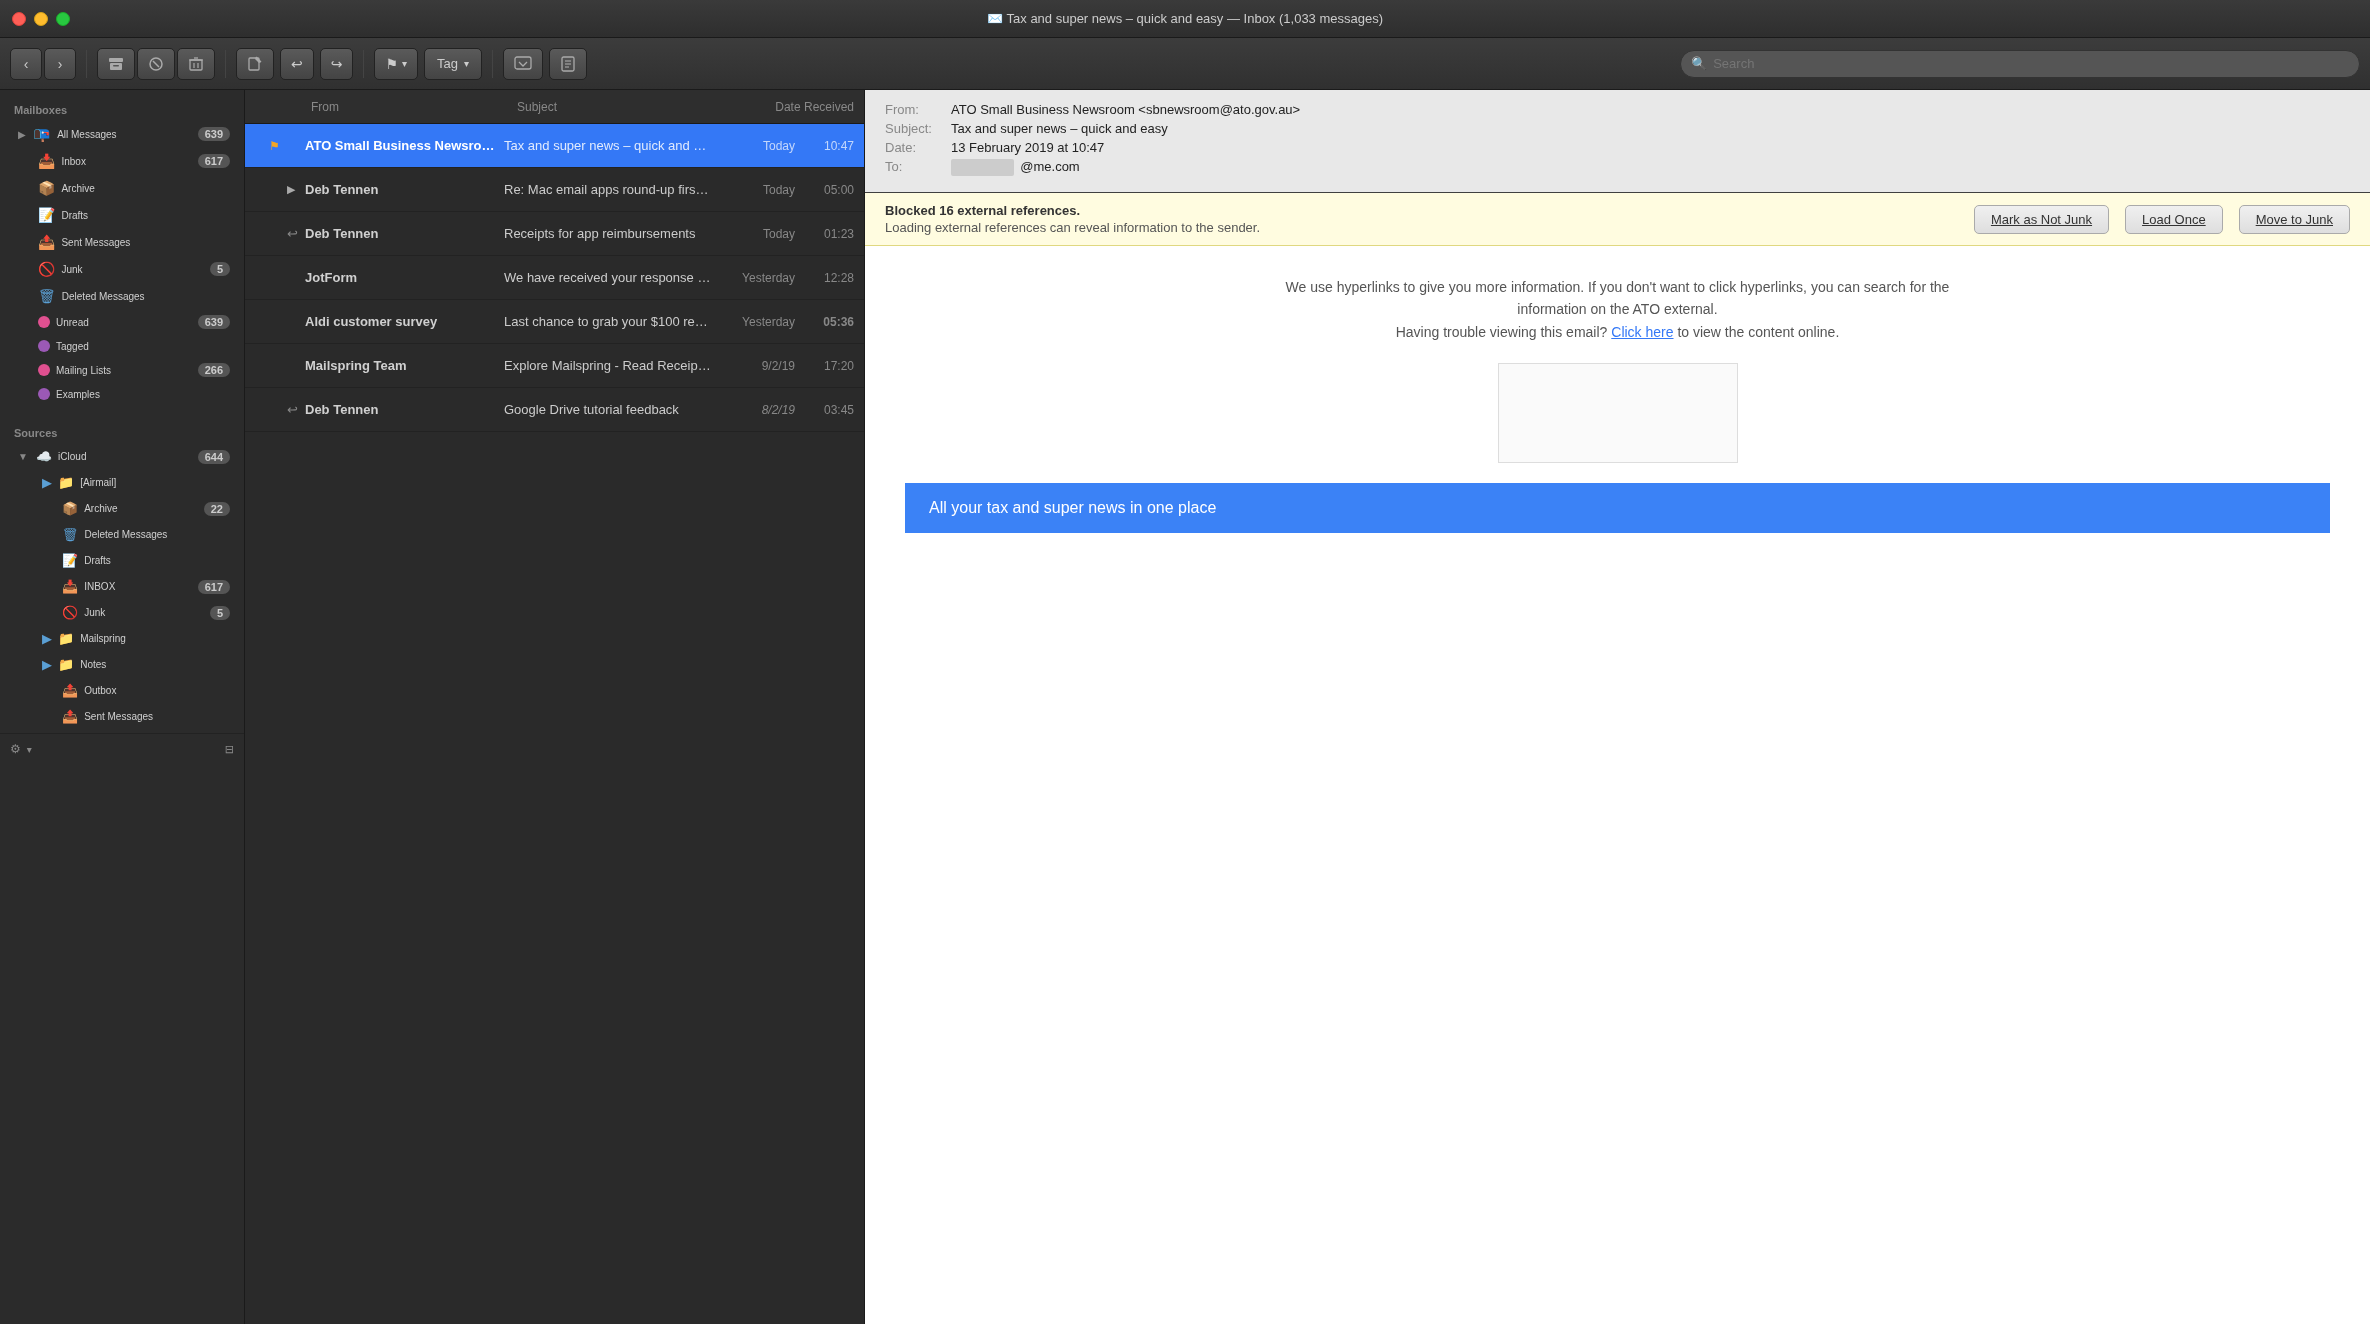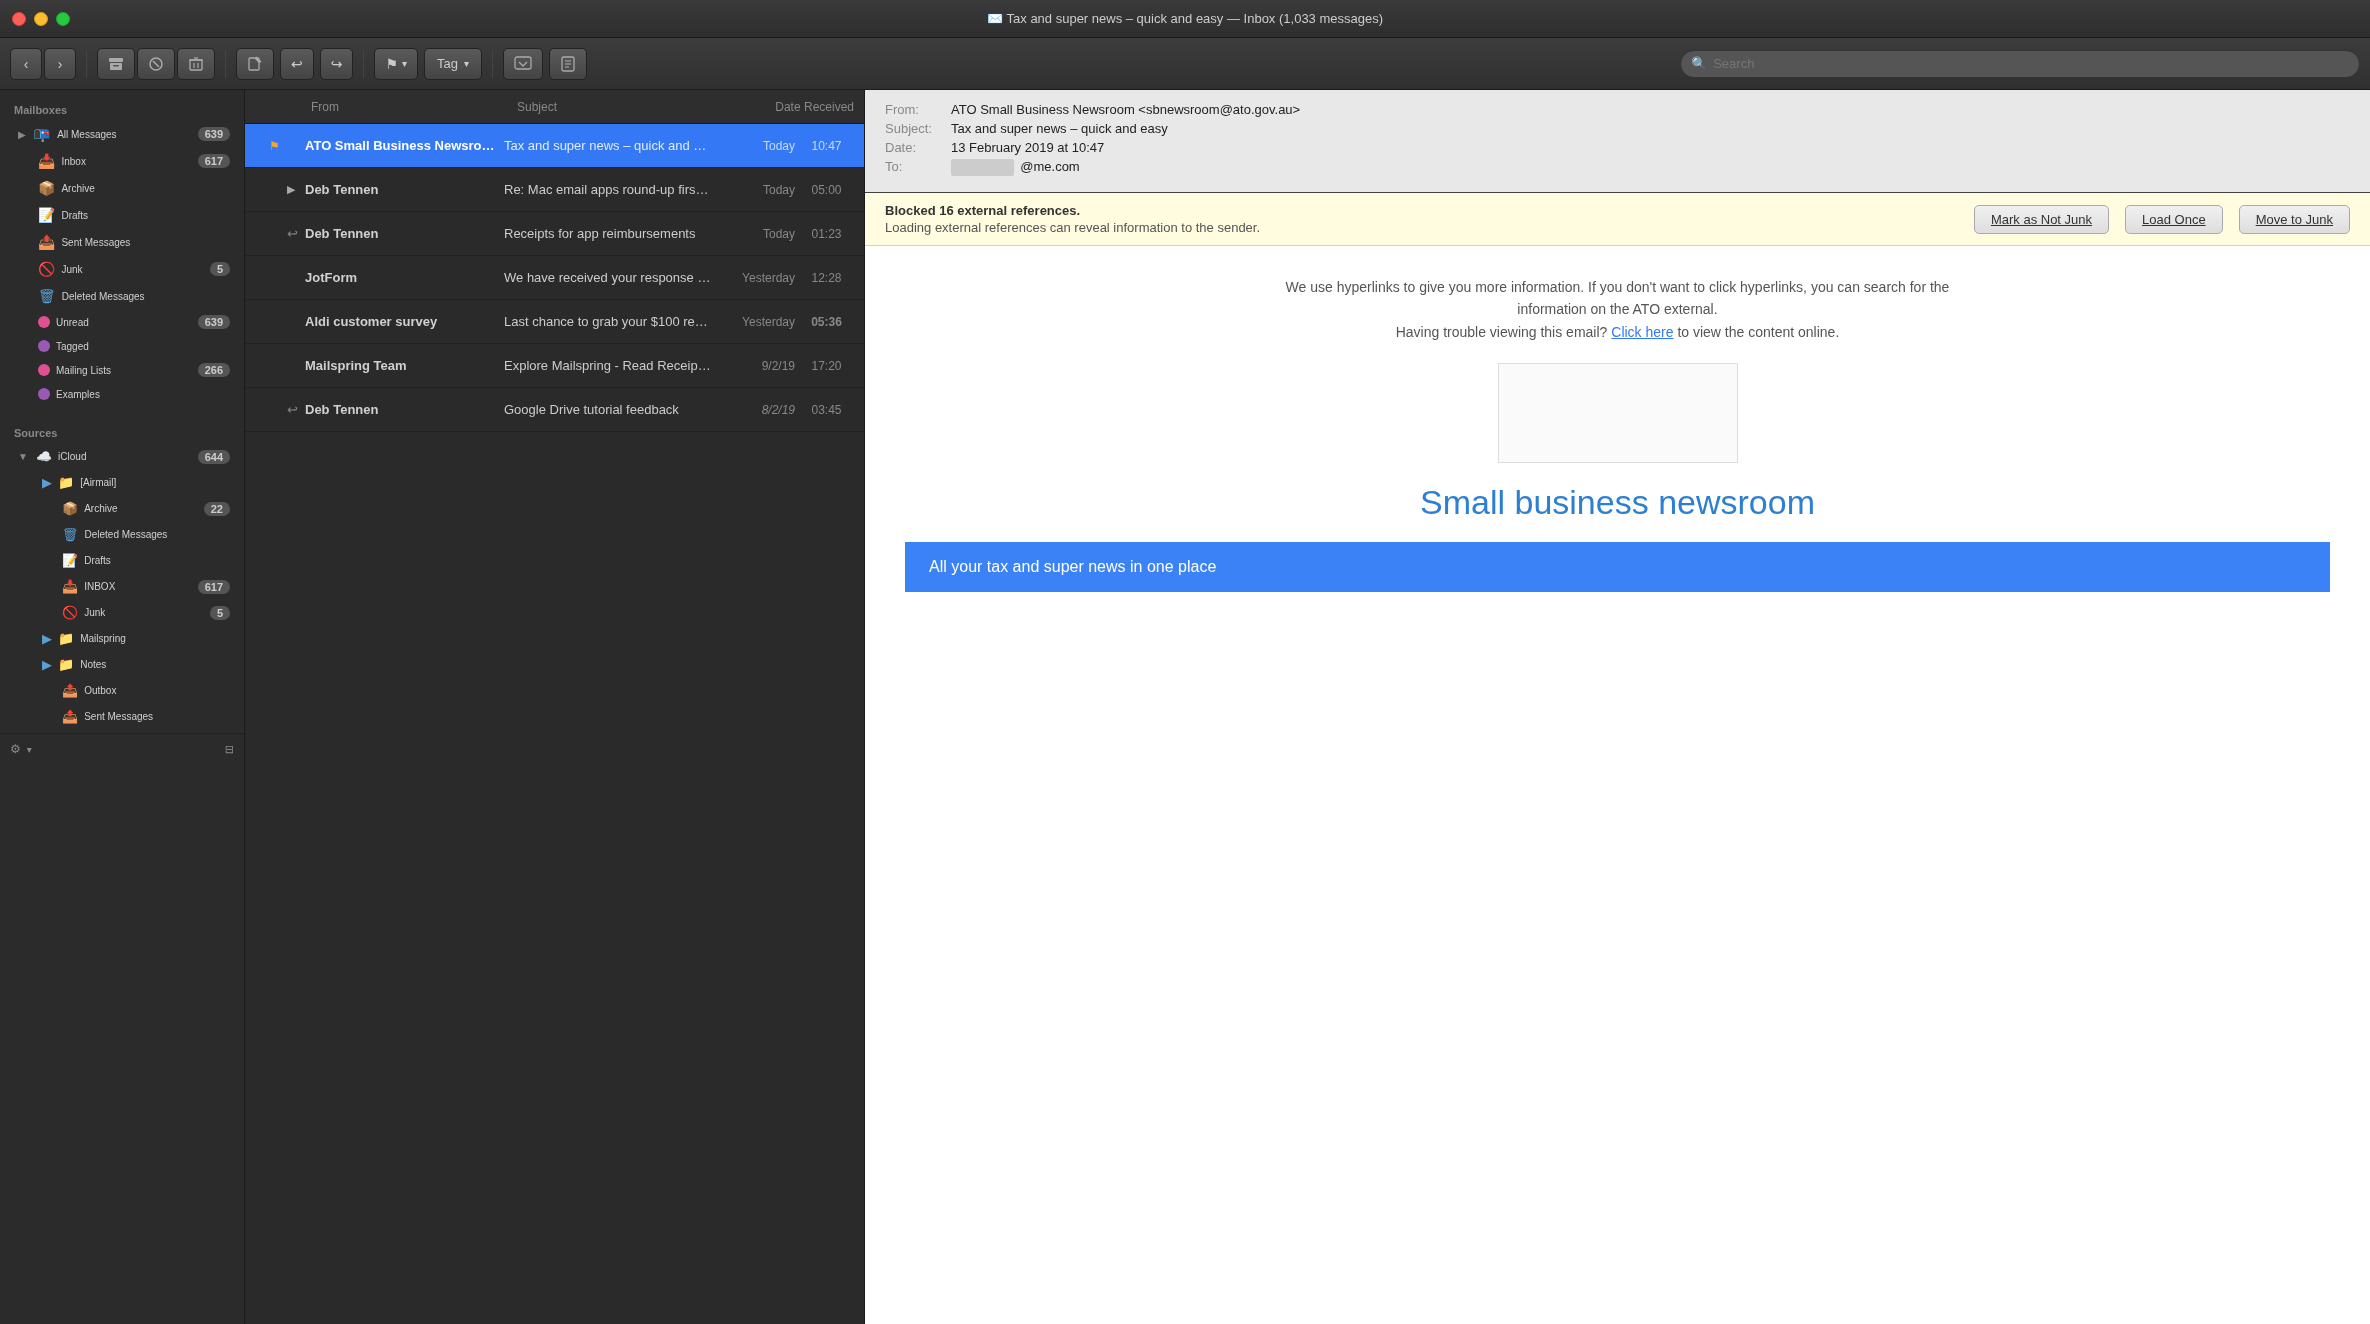--- a/index.html
+++ b/index.html
@@ -233,21 +233,21 @@
       width: 80px;
       font-size: 12px;
       color: #888;
       text-align: right;
       flex-shrink: 0;
     }
     .msg-row .msg-time {
       width: 55px;
       font-size: 12px;
       color: #888;
-      text-align: center;
+      text-align: right;
       flex-shrink: 0;
     }
     .msg-row.selected .msg-date,
     .msg-row.selected .msg-time { color: rgba(255,255,255,0.7); }
 
     
     .message-preview {
       flex: 1;
       background: #f0f0f0;
       display: flex;
@@ -732,21 +732,20 @@
       <div class="info-text">
         <span>We use hyperlinks to give you more information. If you don't want to click hyperlinks, you can search for the</span><br>
         <span>information on the ATO external.</span><br>
         <span>Having trouble viewing this email?</span>
         <a href="#" class="click-here">Click here</a>
         <span>to view the content online.</span>
       </div>
 
       <div class="email-logo-placeholder"></div>
 
-      <div class="email-heading">Small business newsroom</div>
 
       <div class="email-banner">
         <span>All your tax and super news in one place</span>
       </div>
 
     </div>
 
   </div>
 </div>
 

